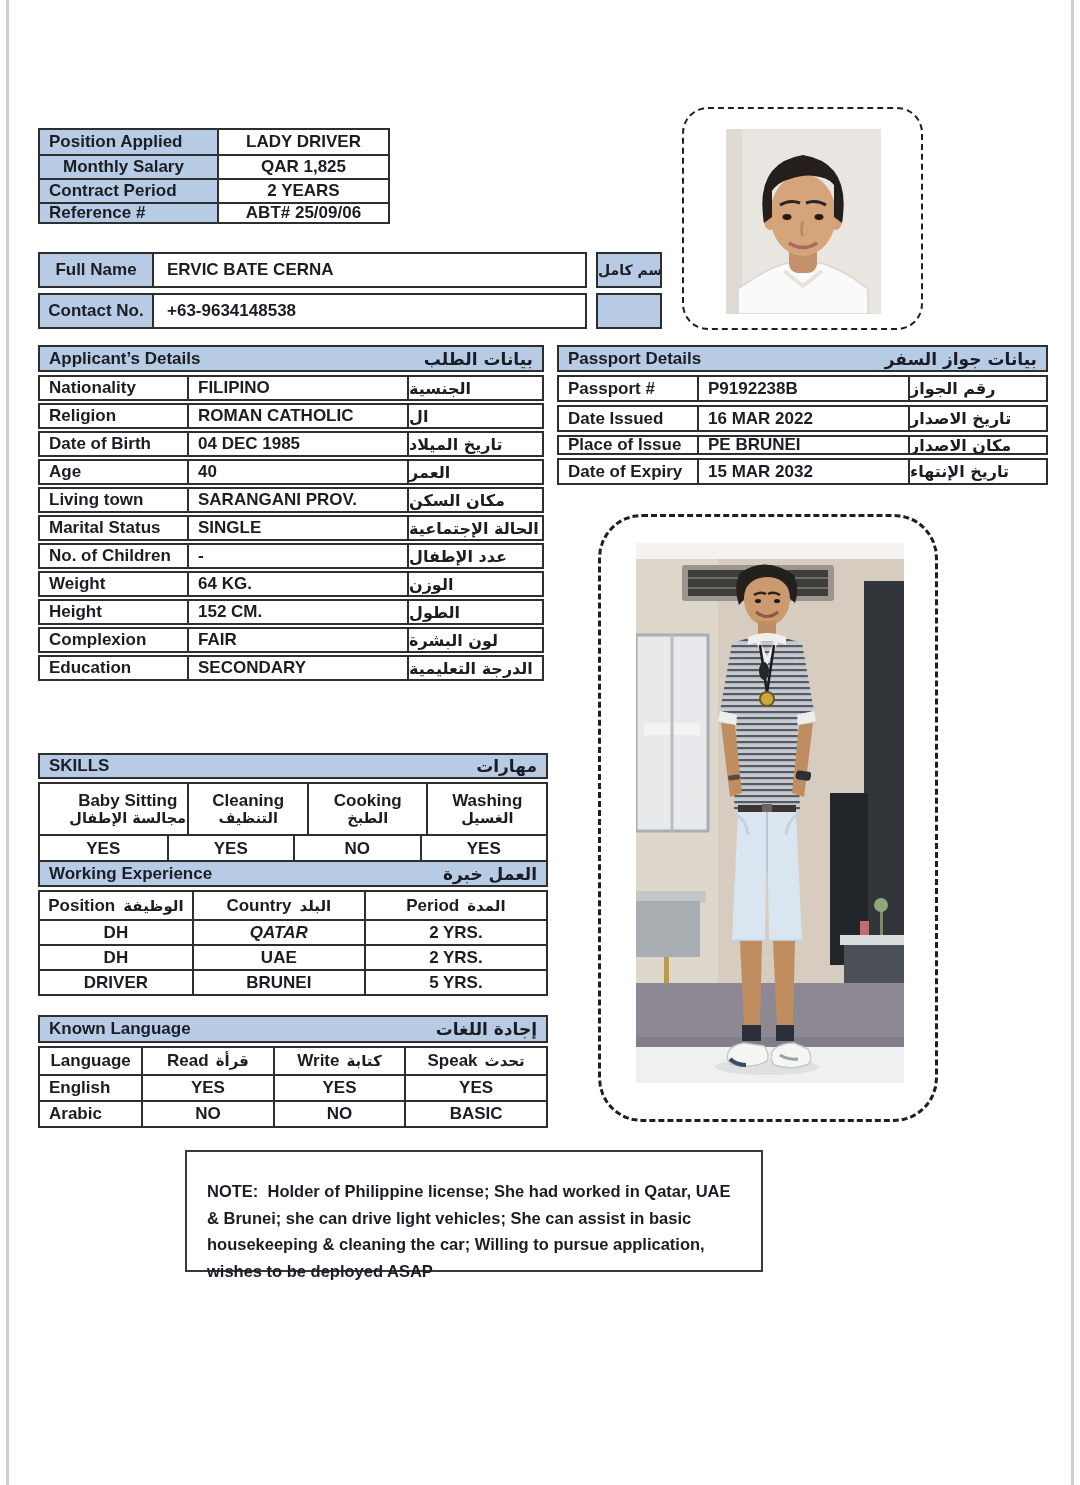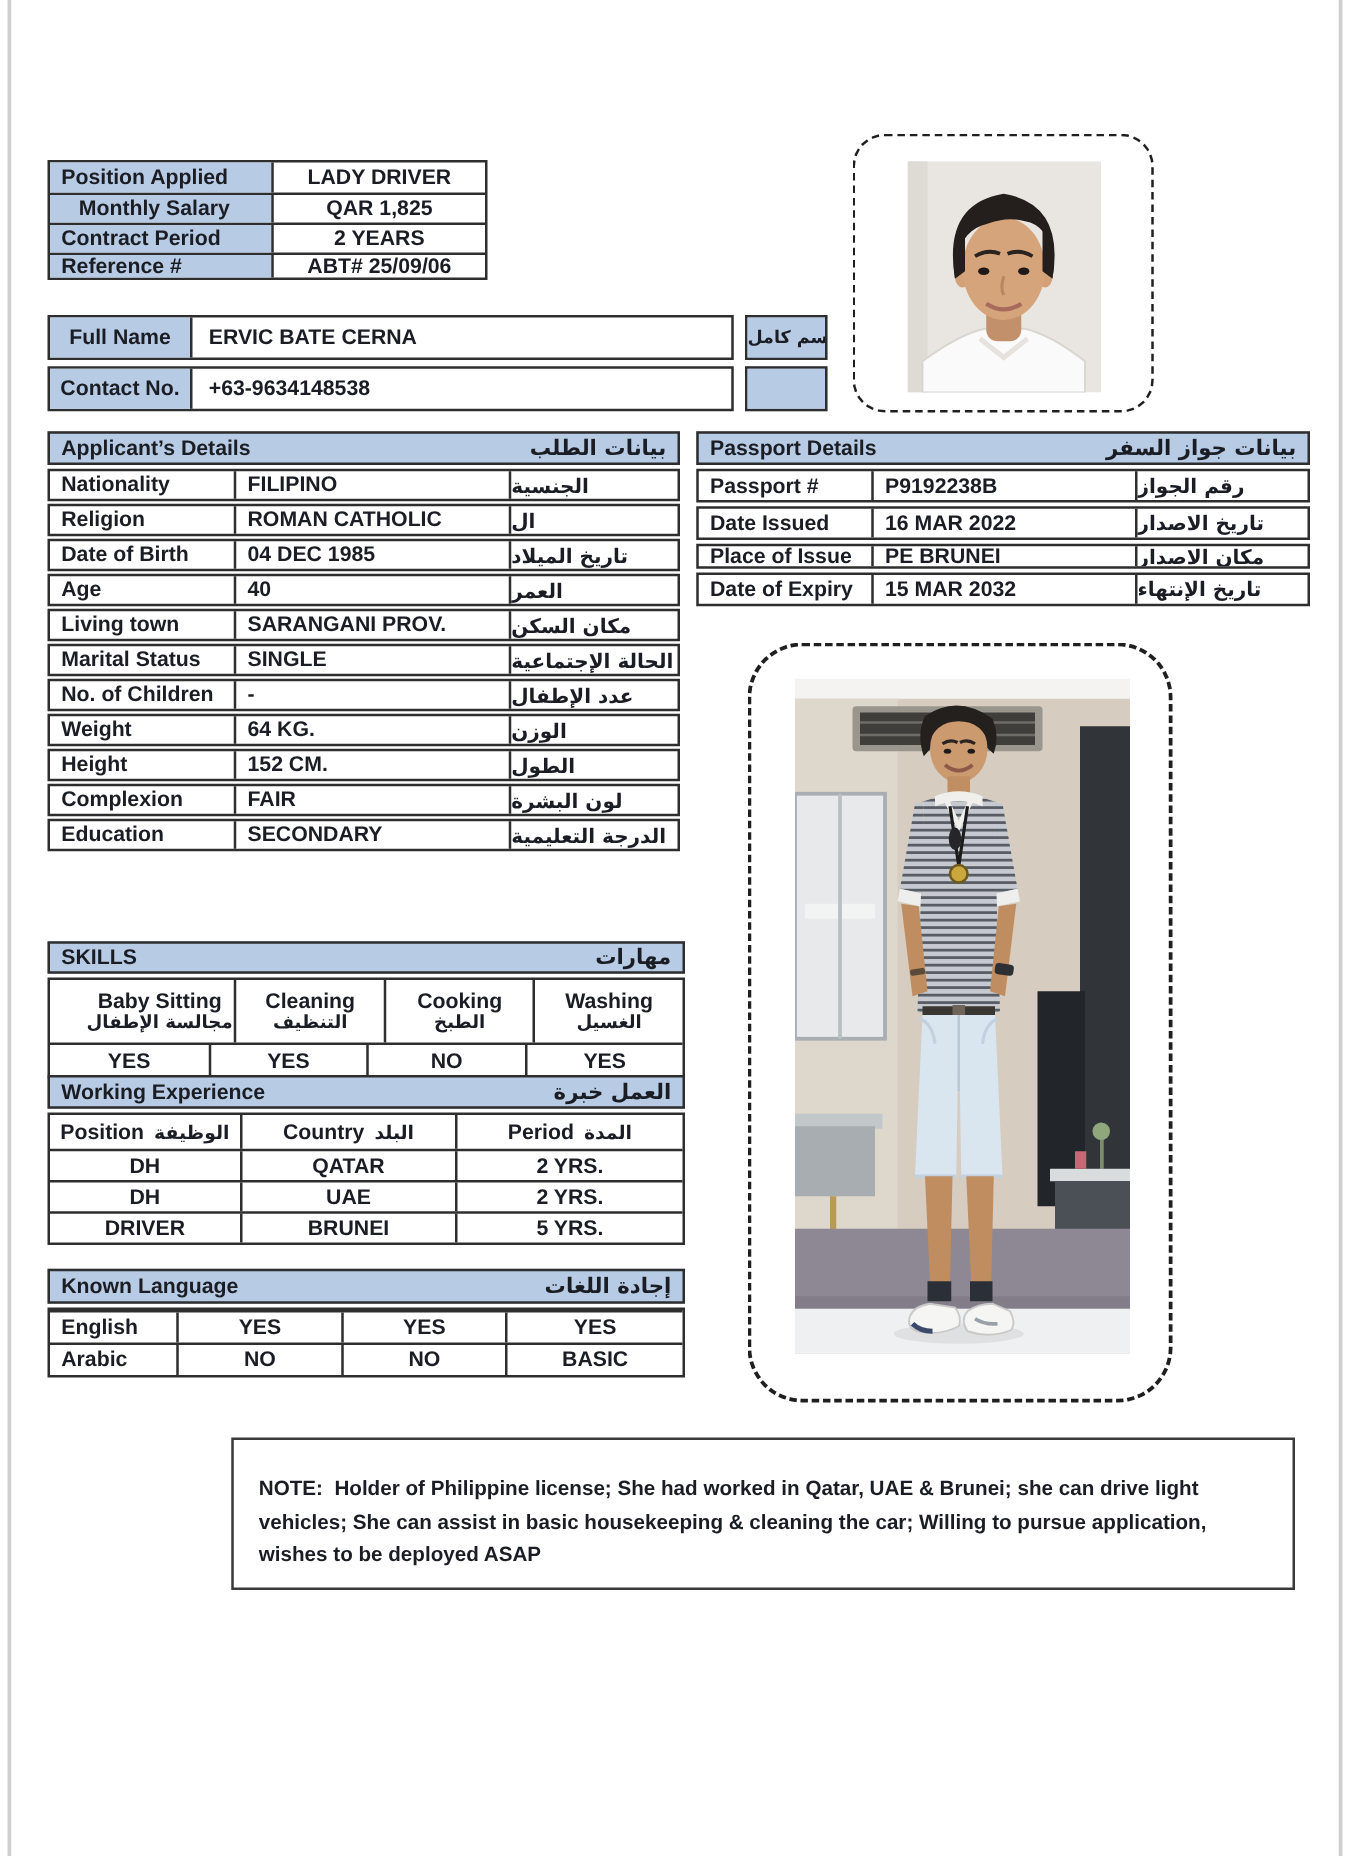--- a/index.html
+++ b/index.html
@@ -318,21 +318,21 @@
             <span>Country</span>
             <span class="ar" dir="rtl" style="font-size:15px;">البلد</span>
           </div>
         <div class="cell bl center" style="width:36%;gap:8px;">
             <span>Period</span>
             <span class="ar" dir="rtl" style="font-size:15px;">المدة</span>
           </div>
       </div>
       <div class="row" style="height:25px;border-top:2px solid #2e2e2e;">
         <div class="cell center" style="width:30%;">DH</div>
-        <div class="cell bl center" style="width:34%;">QATAR</div>
+        <div class="cell bl center" style="width:34%;font-style:italic;">QATAR</div>
         <div class="cell bl center" style="width:36%;">2 YRS.</div>
       </div>
       <div class="row" style="height:25px;border-top:2px solid #2e2e2e;">
         <div class="cell center" style="width:30%;">DH</div>
         <div class="cell bl center" style="width:34%;">UAE</div>
         <div class="cell bl center" style="width:36%;">2 YRS.</div>
       </div>
       <div class="row" style="height:25px;border-top:2px solid #2e2e2e;">
         <div class="cell center" style="width:30%;">DRIVER</div>
         <div class="cell bl center" style="width:34%;">BRUNEI</div>
@@ -340,32 +340,49 @@
       </div>
     </div>
   </div>
 
   <div class="abs" style="left:38px;top:1015px;width:510px;">
     <div class="hdr" style="height:28px;">
       <span class="t">Known Language</span>
       <span class="t ar" dir="rtl">إجادة اللغات</span>
     </div>
     <div class="box">
+      <div class="row" style="height:26px;">
+        <div class="cell center" style="width:20%;gap:7px;">
+            <span>Language</span>
+          </div>
+        <div class="cell bl center" style="width:26%;gap:7px;">
+            <span>Read</span>
+            <span class="ar" dir="rtl" style="font-size:15px;">قرأة</span>
+          </div>
+        <div class="cell bl center" style="width:26%;gap:7px;">
+            <span>Write</span>
+            <span class="ar" dir="rtl" style="font-size:15px;">كتابة</span>
+          </div>
+        <div class="cell bl center" style="width:28%;gap:7px;">
+            <span>Speak</span>
+            <span class="ar" dir="rtl" style="font-size:15px;">تحدث</span>
+          </div>
+      </div>
       <div class="row" style="height:26px;border-top:2px solid #2e2e2e;">
         <div class="cell pad-l" style="width:20%;">English</div>
         <div class="cell bl center" style="width:26%;">YES</div>
         <div class="cell bl center" style="width:26%;">YES</div>
         <div class="cell bl center" style="width:28%;">YES</div>
       </div>
       <div class="row" style="height:26px;border-top:2px solid #2e2e2e;">
         <div class="cell pad-l" style="width:20%;">Arabic</div>
         <div class="cell bl center" style="width:26%;">NO</div>
         <div class="cell bl center" style="width:26%;">NO</div>
         <div class="cell bl center" style="width:28%;">BASIC</div>
       </div>
     </div>
   </div>
 
-  <div class="abs note-box" style="left:185px;top:1150px;width:851px;height:122px;">
+  <div class="abs note-box" style="left:185px;top:1150px;width:578px;height:122px;">
     <span class="txt">NOTE:</span>&nbsp;
     <span class="txt">Holder of Philippine license; She had worked in Qatar, UAE &amp; Brunei; she can drive light vehicles; She can assist in basic housekeeping &amp; cleaning the car; Willing to pursue application, wishes to be deployed ASAP</span>
   </div>
 </div>
 
 </body></html>

